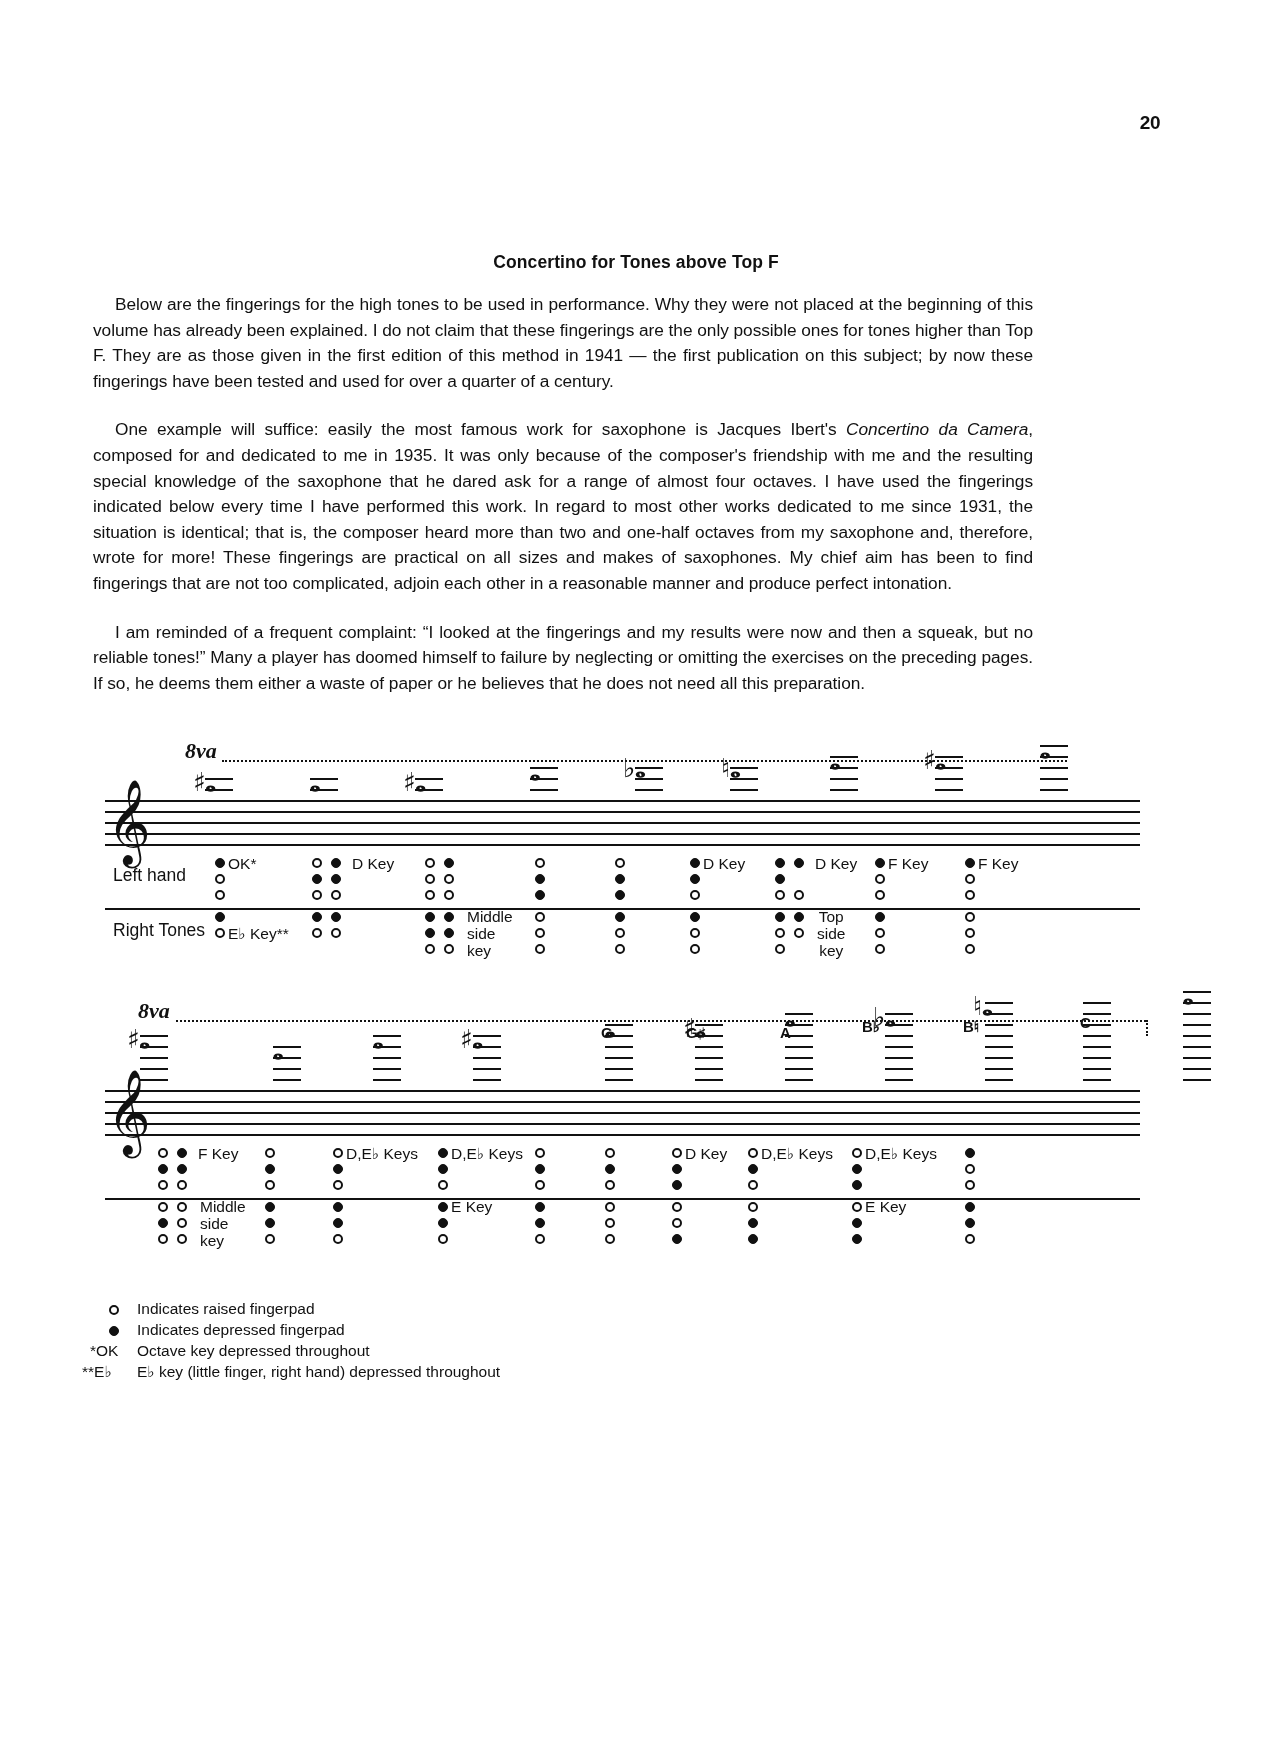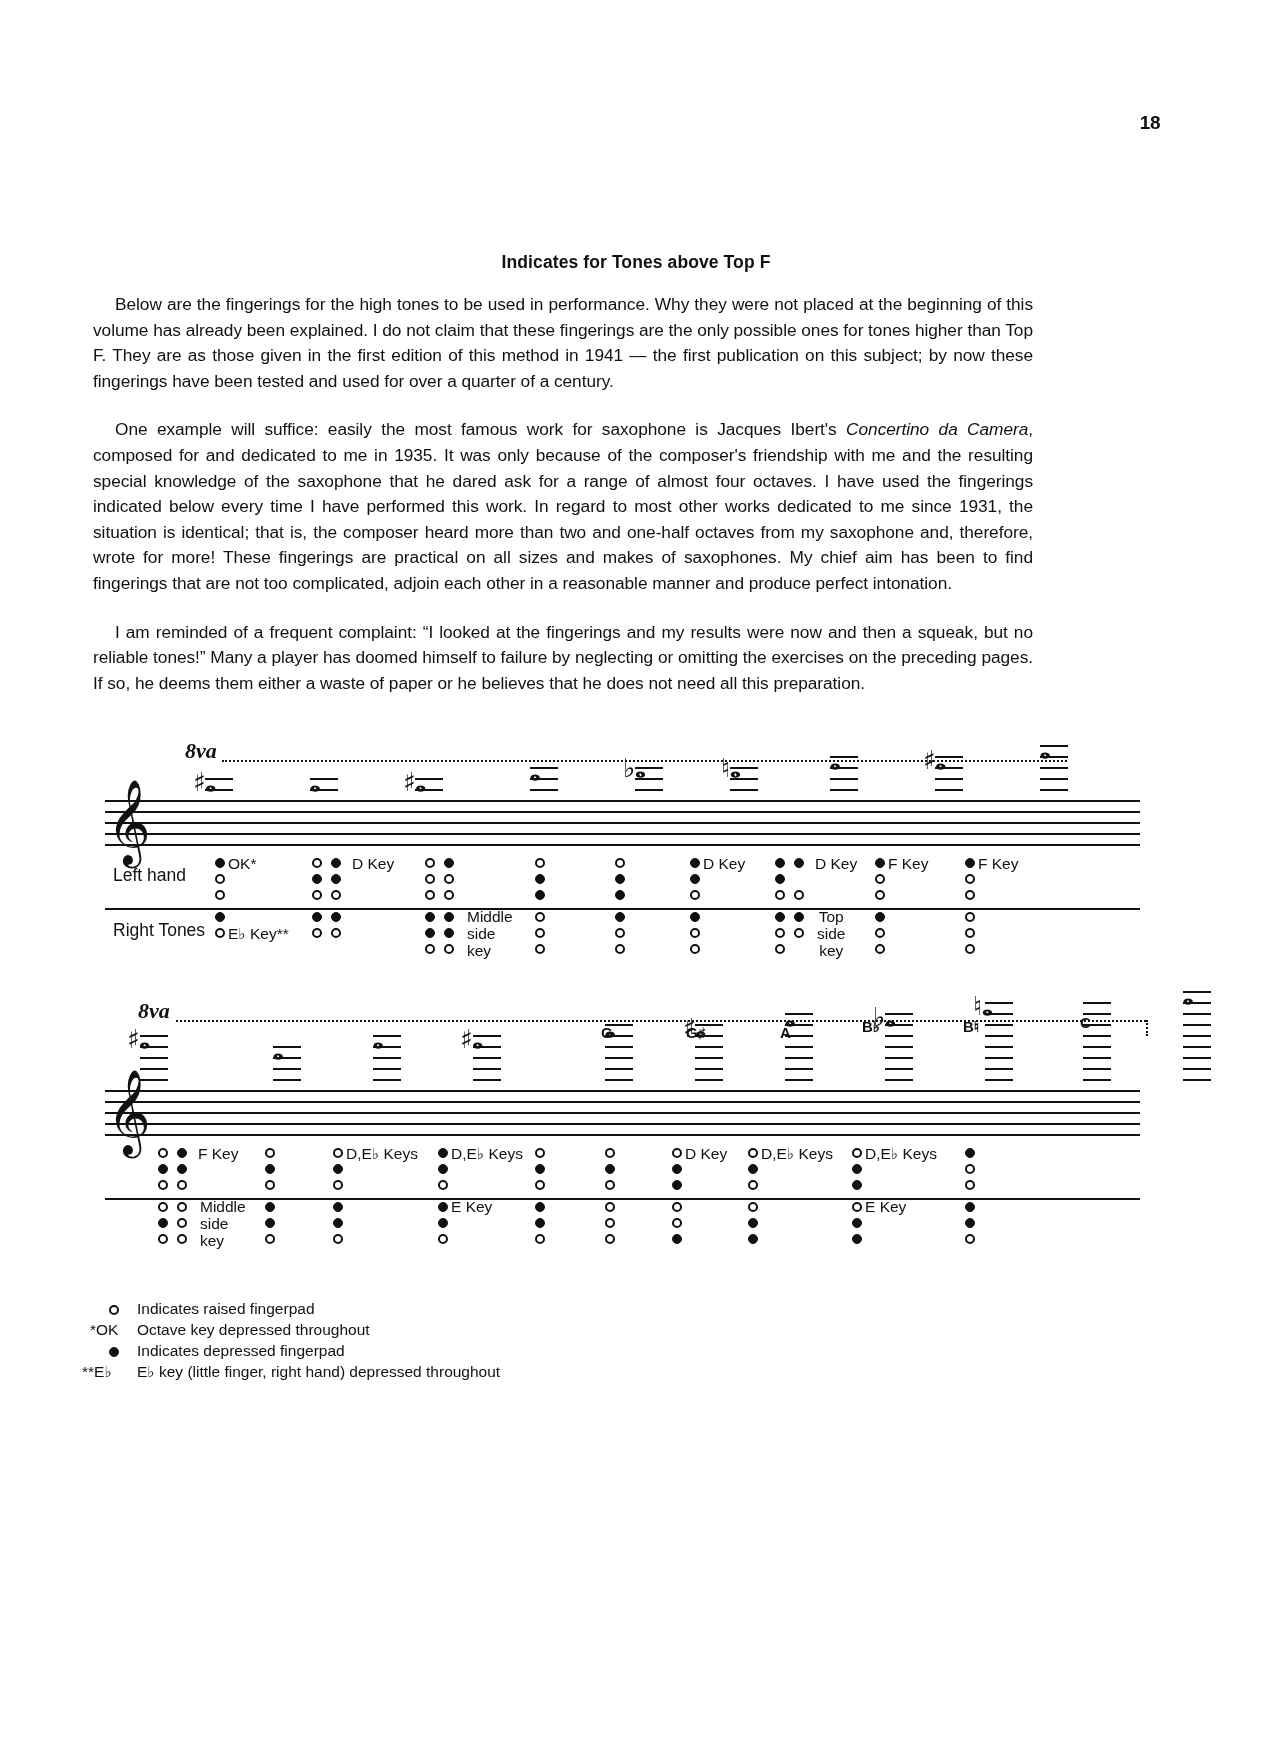--- a/index.html
+++ b/index.html
@@ -123,23 +123,23 @@
   }
   .legend-dot.open   { background:#fff; border:2.2px solid #111; }
   .legend-dot.filled { background:#111; border:1.5px solid #111; }
   .legend-text { position:absolute; left:37px; }
 </style>
 </head>
 <body>
 
 <div class="page">
 
-  <div class="page-number">18</div>
-
-  <div class="doc-title">Indicates for Tones above Top F</div>
+  <div class="page-number">20</div>
+
+  <div class="doc-title">Concertino for Tones above Top F</div>
 
   <div class="body-col">
     <p class="para"><span class="ind"></span><span>Below are the fingerings for the high tones to be used in performance. Why they were not placed at the beginning of this volume has already been explained. I do not claim that these fingerings are the only possible ones for tones higher than Top F. They are as those given in the first edition of this method in 1941 — the first publication on this subject; by now these fingerings have been tested and used for over a quarter of a century.</span></p>
     <p class="para"><span class="ind"></span><span>One example will suffice: easily the most famous work for saxophone is Jacques Ibert's </span><i>Concertino da Camera</i><span>, composed for and dedicated to me in 1935. It was only because of the composer's friendship with me and the resulting special knowledge of the saxophone that he dared ask for a range of almost four octaves. I have used the fingerings indicated below every time I have performed this work. In regard to most other works dedicated to me since 1931, the situation is identical; that is, the composer heard more than two and one-half octaves from my saxophone and, therefore, wrote for more! These fingerings are practical on all sizes and makes of saxophones. My chief aim has been to find fingerings that are not too complicated, adjoin each other in a reasonable manner and produce perfect intonation.</span></p>
     <p class="para"><span class="ind"></span><span>I am reminded of a frequent complaint: “I looked at the fingerings and my results were now and then a squeak, but no reliable tones!” Many a player has doomed himself to failure by neglecting or omitting the exercises on the preceding pages. If so, he deems them either a waste of paper or he believes that he does not need all this preparation.</span></p>
   </div>
 
   <div class="system sys1">
 
     <div class="ottava" style="left:185px; top:-2px;">8va</div>
@@ -532,26 +532,26 @@
       </div>
     </div>
   </div>
 
   <div class="legend">
     <div class="legend-row">
       <span class="legend-dot open"></span>
       <span class="legend-text">Indicates raised fingerpad</span>
     </div>
     <div class="legend-row">
+      <span class="legend-dot filled"></span>
+      <span class="legend-text">Indicates depressed fingerpad</span>
+    </div>
+    <div class="legend-row">
       <span class="legend-mark" style="left:-10px;">*OK</span>
       <span class="legend-text">Octave key depressed throughout</span>
-    </div>
-    <div class="legend-row">
-      <span class="legend-dot filled"></span>
-      <span class="legend-text">Indicates depressed fingerpad</span>
     </div>
     <div class="legend-row">
       <span class="legend-mark" style="left:-18px;">**E♭</span>
       <span class="legend-text">E♭ key (little finger, right hand) depressed throughout</span>
     </div>
   </div>
 
 </div>
 
 </body></html>

